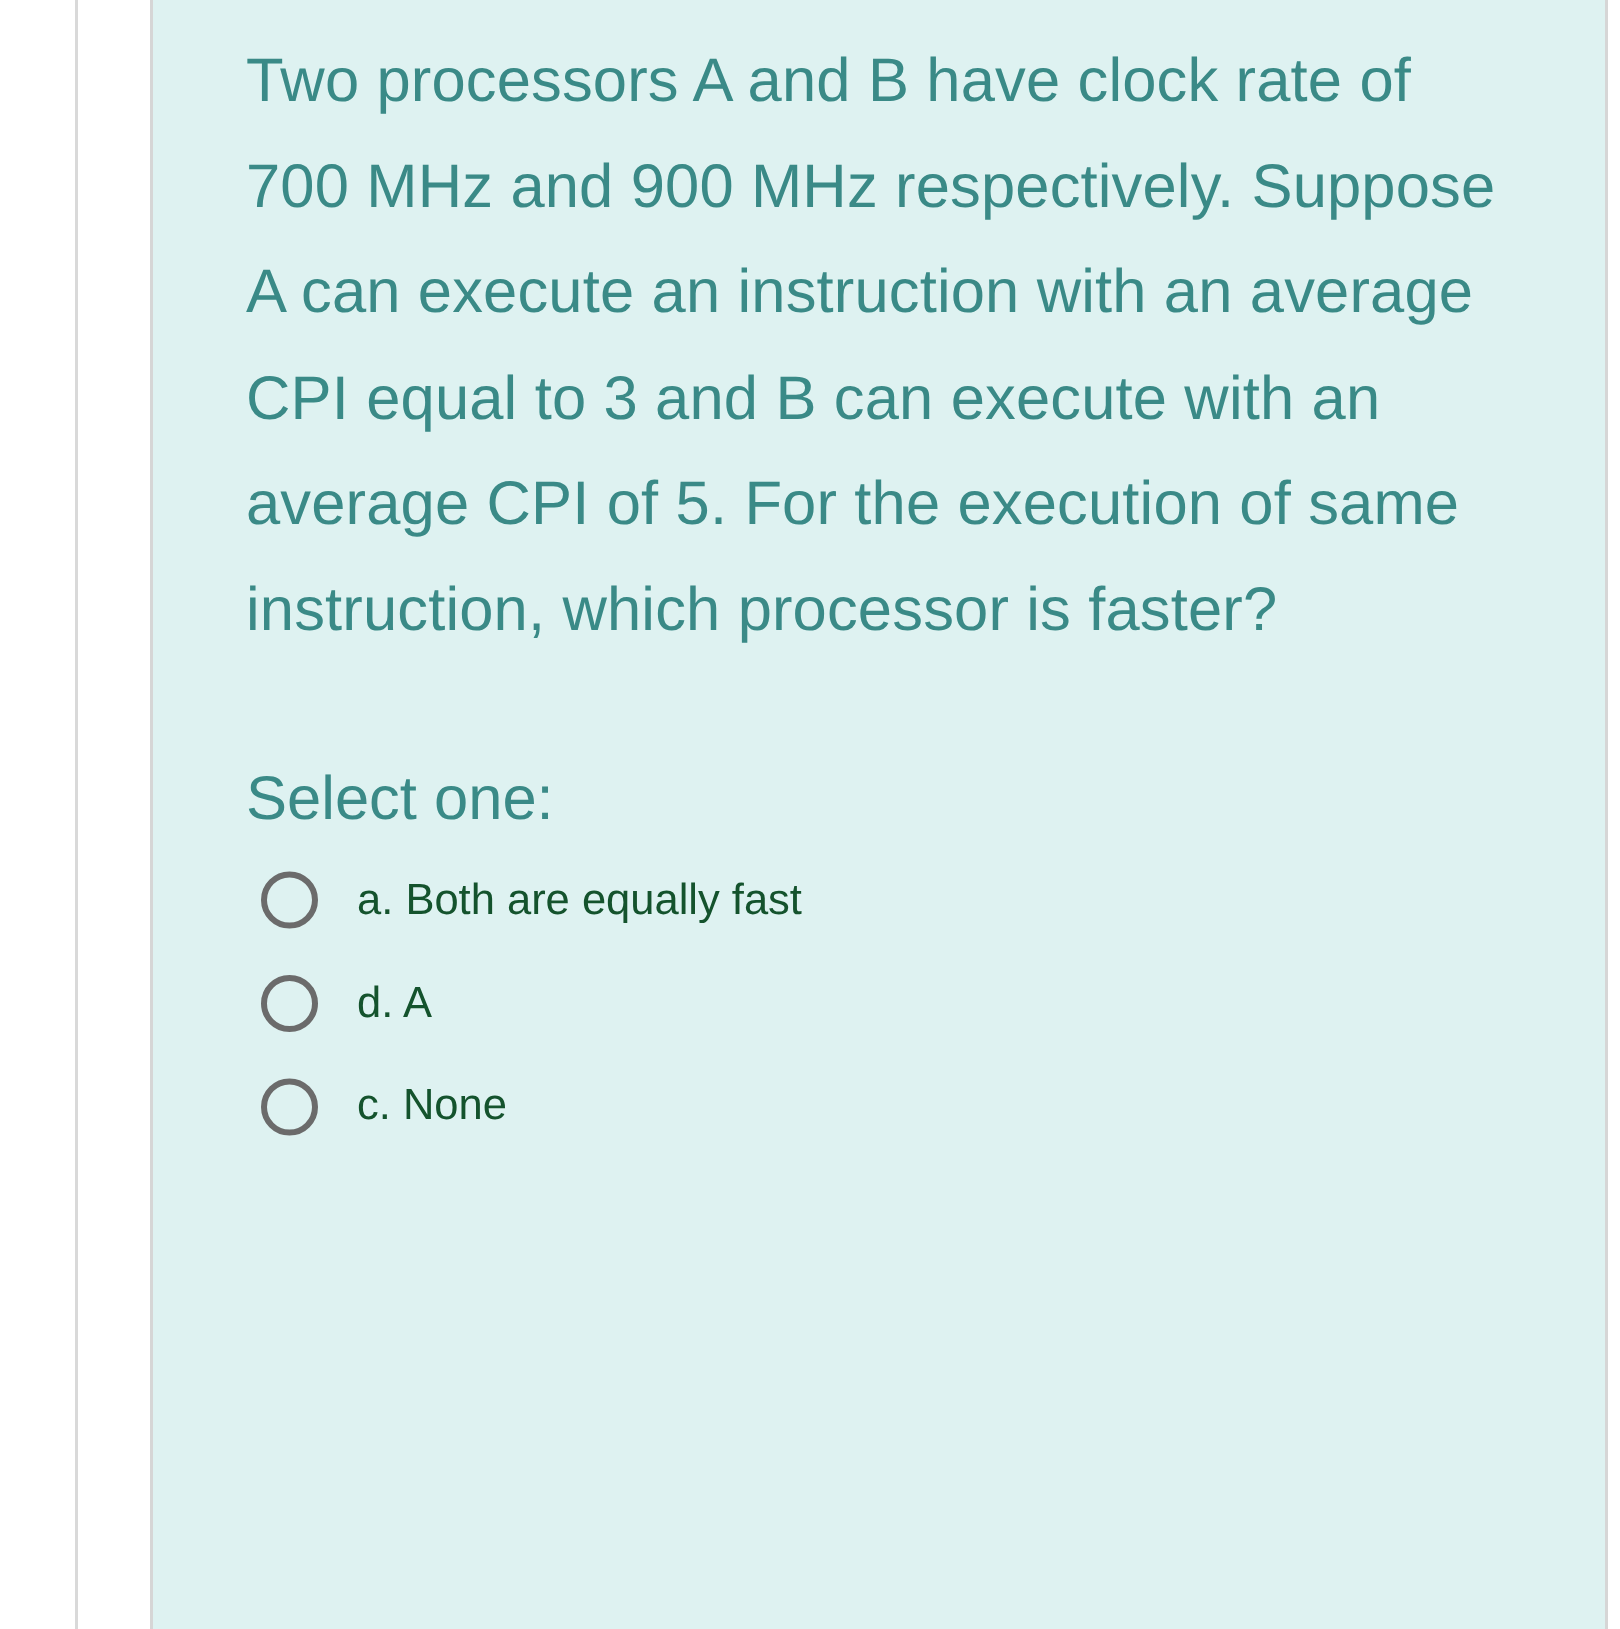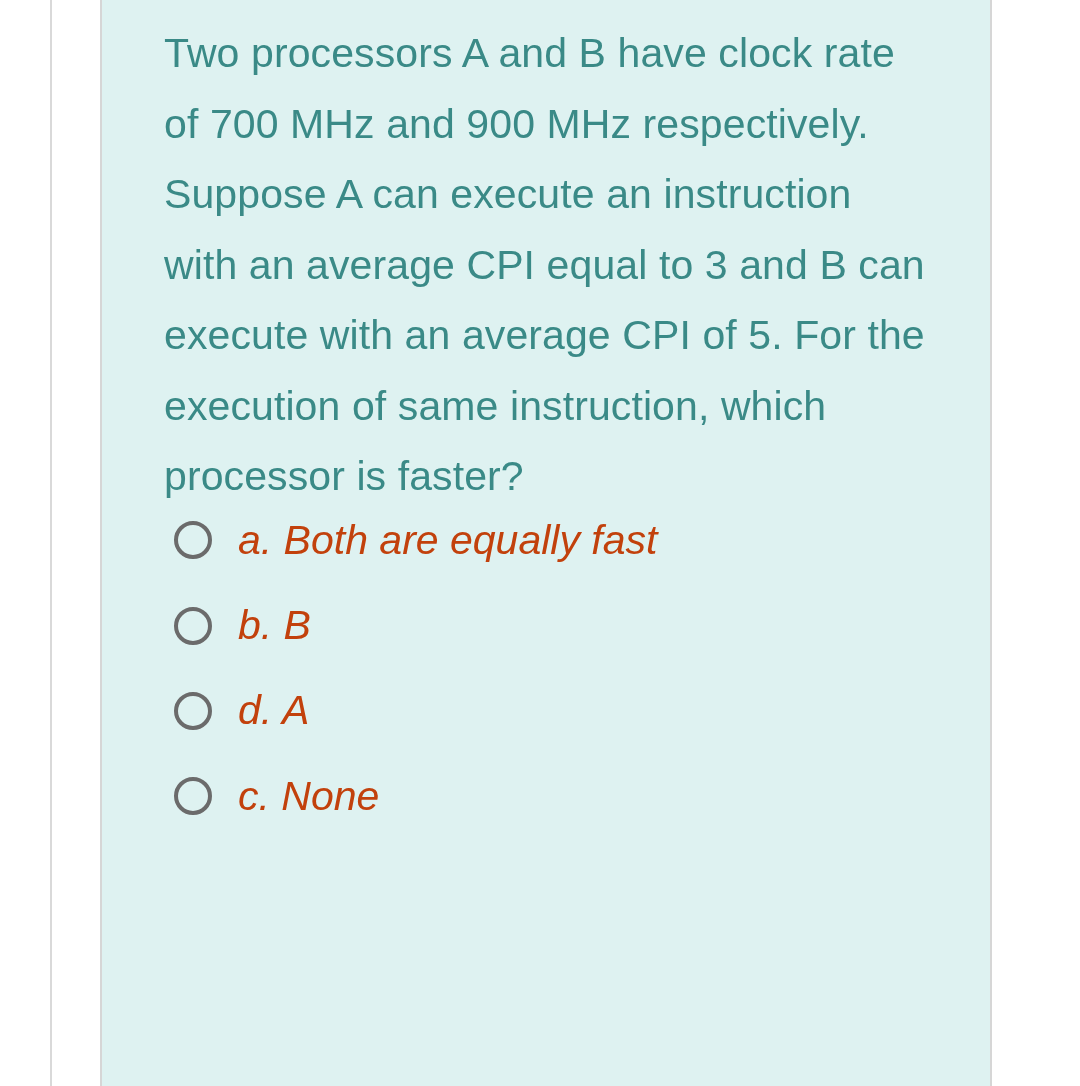--- a/index.html
+++ b/index.html
@@ -14,21 +14,21 @@
     left: 50px;
     top: 0;
     bottom: 0;
     width: 2px;
     background: #d9d9d9;
   }
   .card {
     position: absolute;
     left: 100px;
     top: 0;
-    width: 892px;
+    width: 972px;
     height: 1086px;
     background: #def2f1;
     border: 2px solid #d6d6d6;
     border-top: none;
     border-bottom: none;
     padding: 18px 60px 0 62px;
   }
   .question-text {
     color: #3a8a87;
     font-size: 41px;
@@ -54,52 +54,45 @@
   }
   .radio {
     width: 38px;
     height: 38px;
     border: 4px solid #6b6b6b;
     border-radius: 50%;
     flex: 0 0 auto;
     background: transparent;
   }
   .option-label {
-    color: #c2410c;
-    font-size: 41px;
+    color: #14532d;
+    font-size: 29px;
     line-height: 1.4;
-    font-style: italic;
   }
 </style>
 </head>
 <body>
 
 <div class="left-rule"></div>
 
 <div class="card">
   <p class="question-text">Two processors A and B have clock rate of 700 MHz and 900 MHz respectively. Suppose A can execute an instruction with an average CPI equal to 3 and B can execute with an average CPI of 5. For the execution of same instruction, which processor is faster?</p>
 
+  <p class="select-one">Select one:</p>
 
   <div class="options">
 
     <label class="option">
       <span class="radio"></span>
       <span class="option-label">
         <span>a.</span>
         <span>Both are equally fast</span>
       </span>
     </label>
 
-    <label class="option">
-      <span class="radio"></span>
-      <span class="option-label">
-        <span>b.</span>
-        <span>B</span>
-      </span>
-    </label>
 
     <label class="option">
       <span class="radio"></span>
       <span class="option-label">
         <span>d.</span>
         <span>A</span>
       </span>
     </label>
 
     <label class="option">

